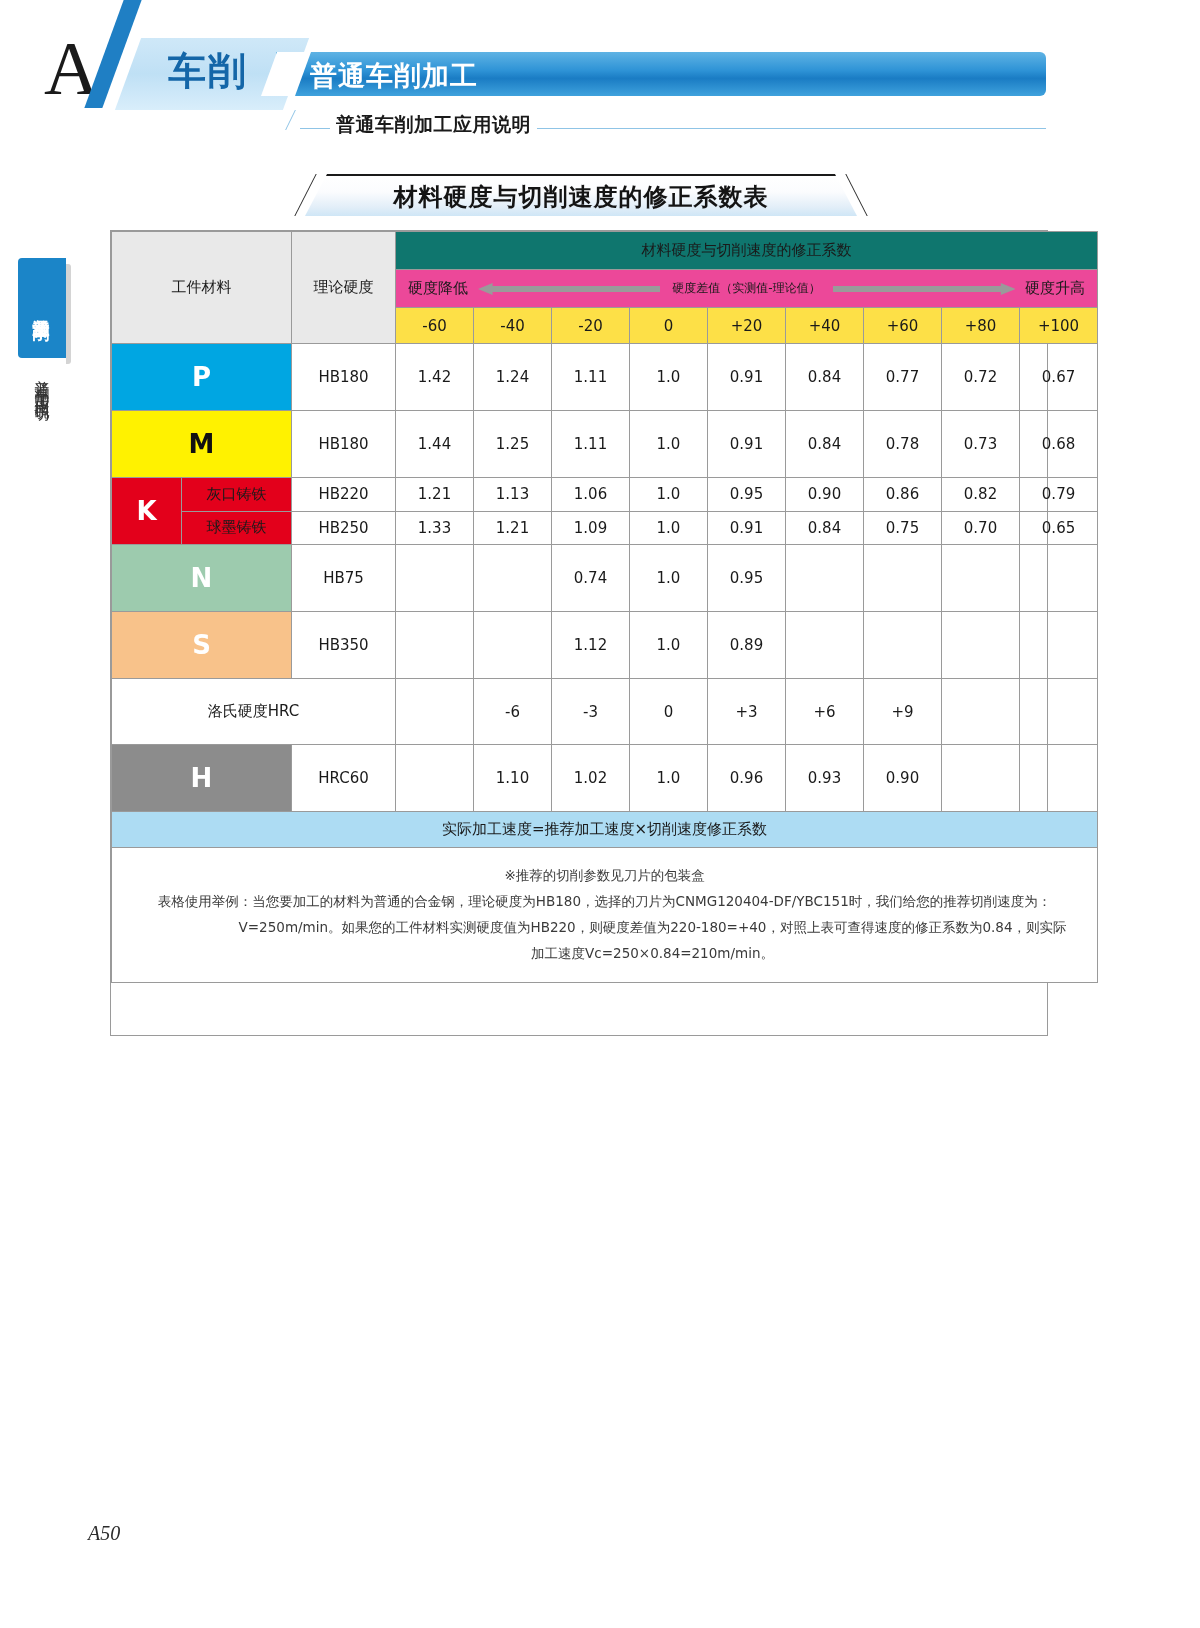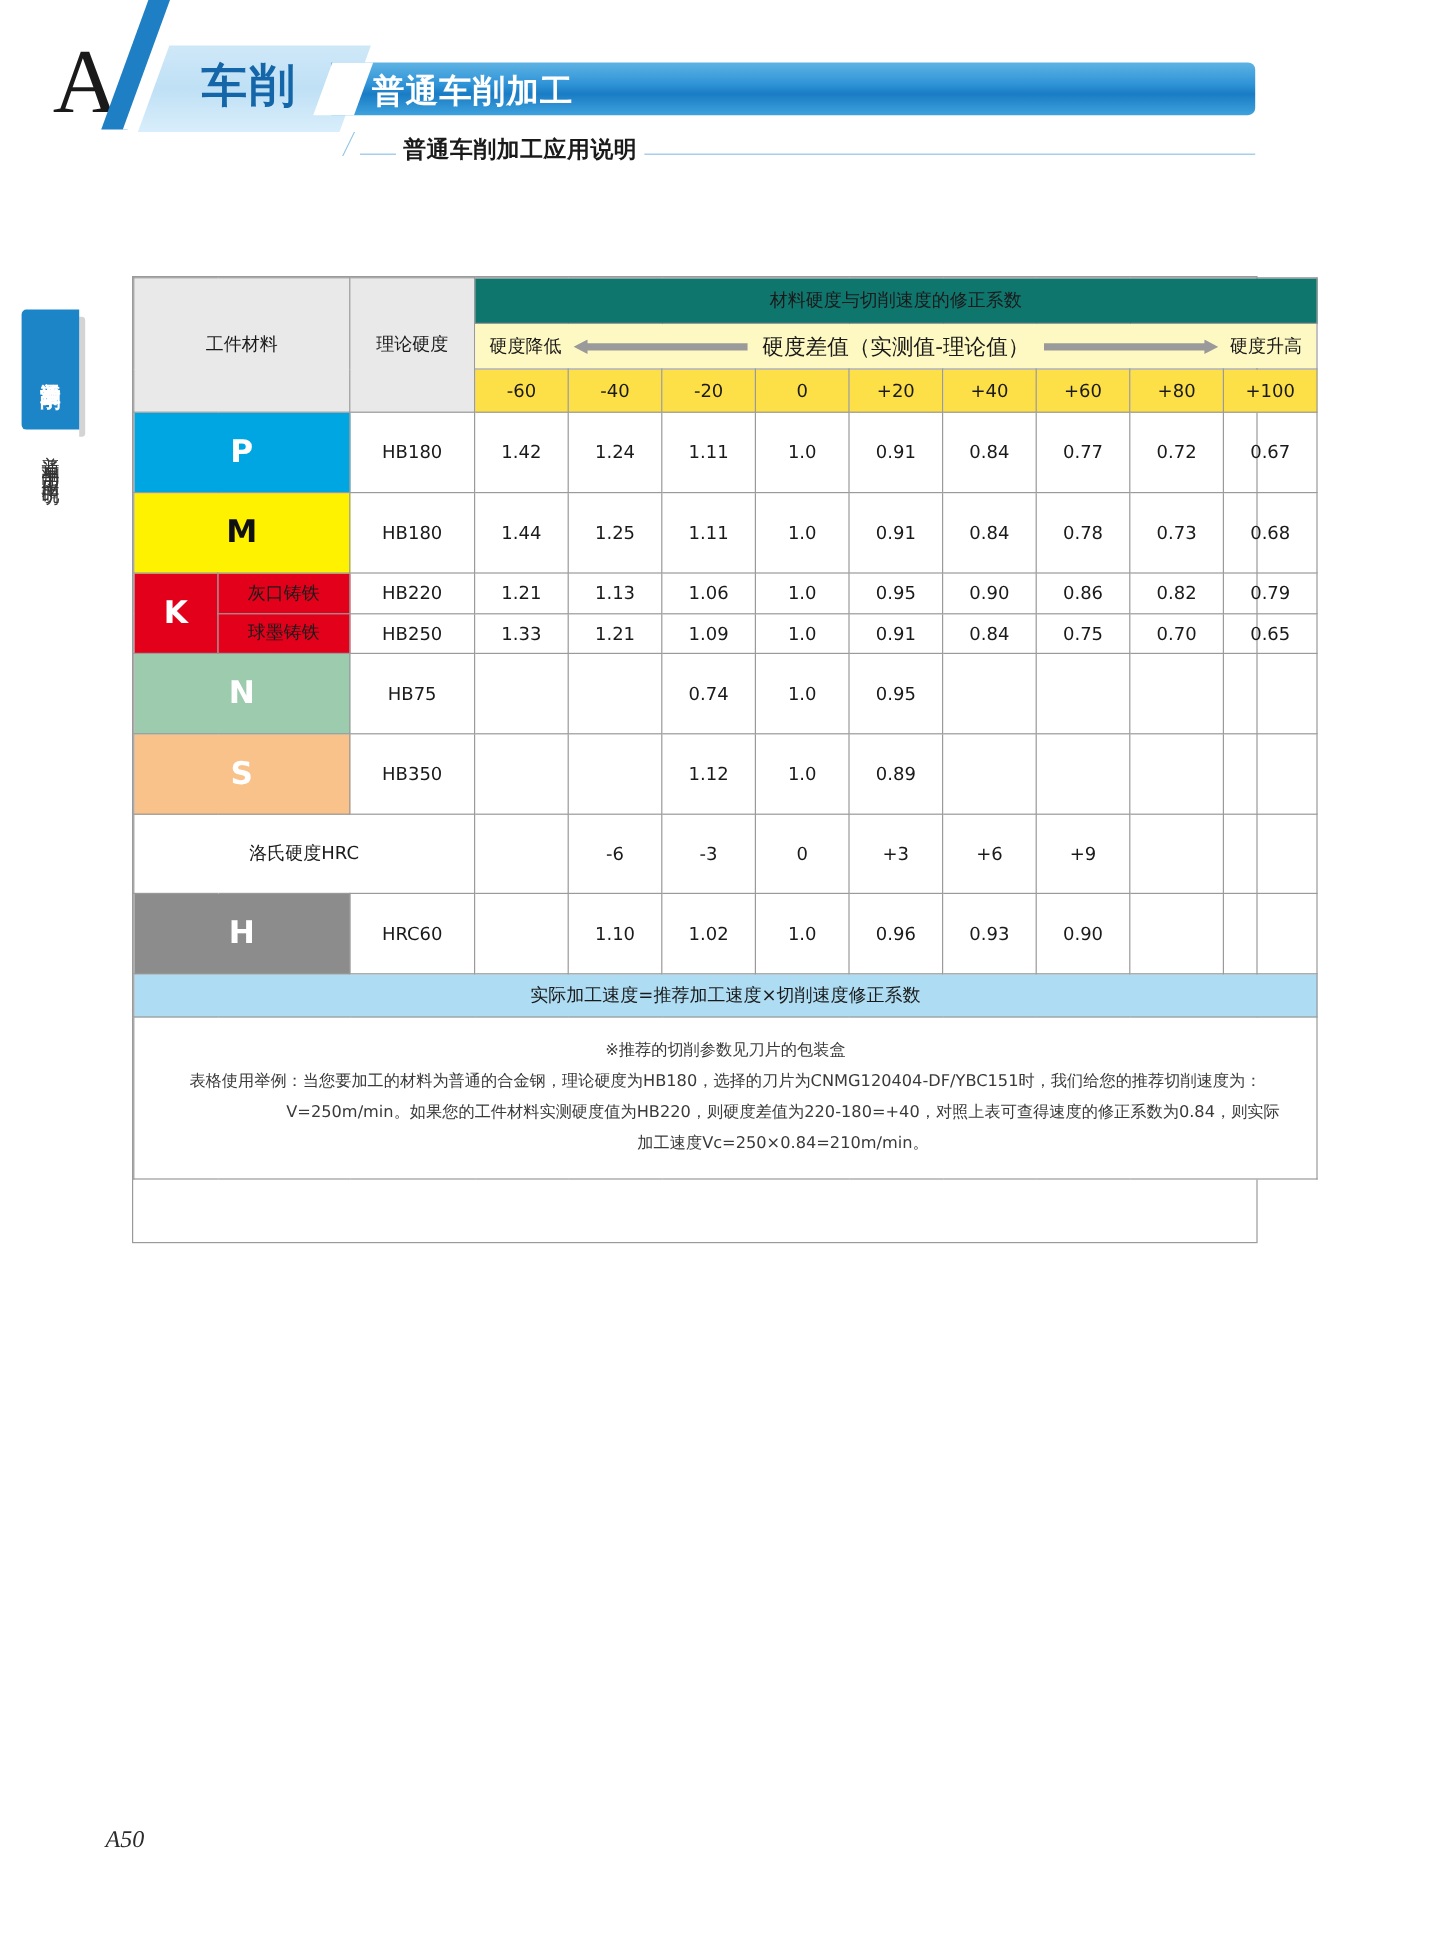--- a/index.html
+++ b/index.html
@@ -135,31 +135,31 @@
   table.coef td, table.coef th {
     border: 1px solid #9a9a9a;
     font-size: 15px; font-weight: 400; color: #1a1a1a;
     text-align: center; vertical-align: middle;
     font-family: "DejaVu Sans", "Liberation Sans", sans-serif;
   }
   .hdr { background: #e9e9e9; font-weight: 400; }
   .hdr-num { background: #fde047; font-weight: 700; font-size: 15px; }
   .hdr-span { background: #0f766e; font-size: 15px; }
   .arrow-cell {
-    background: #fef9c3; position: relative; height: 38px;
+    background: #ec4899; position: relative; height: 38px;
   }
   .arrow-row-inner {
     display: flex; align-items: center; justify-content: space-between;
     padding: 0 12px; height: 100%;
   }
   .arrow-line { flex: 1 1 auto; display: flex; align-items: center; }
   .ar-left { margin: 0 8px 0 10px; }
   .ar-right { margin: 0 10px 0 8px; }
   .arrow-svg { display: block; }
-  .arrow-mid { white-space: nowrap; padding: 0 4px; font-size: 18px; }
+  .arrow-mid { white-space: nowrap; padding: 0 4px; font-size: 12px; }
   .corner-label { font-size: 15px; white-space: nowrap; }
 
   .mat-cell { padding: 0; height: 66px; }
   .mat-letter {
     font-size: 26px; font-weight: 700; line-height: 66px; height: 100%;
   }
   .sub-label { font-size: 15px; color: #ffffff; }
 
   td.iso-P { background: #00a6e2; }
   td.iso-M { background: #fff200; }
@@ -214,20 +214,26 @@
     <div class="subtitle-kick"></div>
     <div class="subtitle-label">普通车削加工应用说明</div>
   </div>
 
   <div class="side-tab-shadow"></div>
   <div class="side-tab">
     <span class="side-tab-label">普通车削</span>
   </div>
   <div class="side-desc">普通车削加工应用说明</div>
 
+  <div class="sect-wrap">
+    <div class="sect-bar"></div>
+    <div class="sect-edge-l"></div>
+    <div class="sect-edge-r"></div>
+    <div class="sect-title">材料硬度与切削速度的修正系数表</div>
+  </div>
 
   <div class="table-frame">
     <table class="coef">
       <colgroup>
         <col style="width:70px">
           <col style="width:110px">
           <col style="width:104px">
         <col style="width:78px">
           <col style="width:78px">
           <col style="width:78px">

